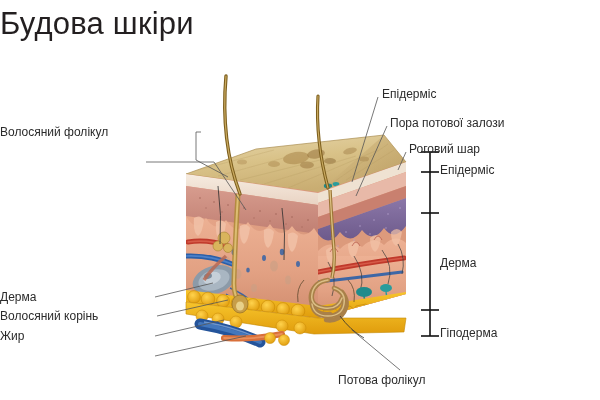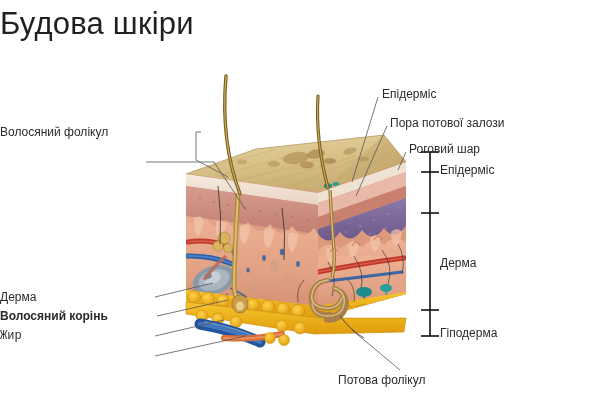--- a/index.html
+++ b/index.html
@@ -365,22 +365,22 @@
       <line x1="421" y1="152" x2="439" y2="152"></line>
       <line x1="421" y1="172" x2="439" y2="172"></line>
       <line x1="421" y1="213" x2="439" y2="213"></line>
       <line x1="421" y1="310" x2="439" y2="310"></line>
       <line x1="421" y1="336" x2="439" y2="336"></line>
     </g>
   </svg>
 
   <div class="lbl r" style="left:0;top:126px;width:201px;padding-right:4px;">Волосяний фолікул</div>
   <div class="lbl r" style="left:0;top:291px;width:155px;padding-right:4px;">Дерма</div>
-  <div class="lbl r" style="left:0;top:310px;width:157px;padding-right:4px;font-weight:bold;">Волосяний корінь</div>
-  <div class="lbl r" style="left:0;top:330px;width:155px;padding-right:4px;font-family:Liberation Mono, monospace;">Жир</div>
+  <div class="lbl r" style="left:0;top:310px;width:157px;padding-right:4px;">Волосяний корінь</div>
+  <div class="lbl r" style="left:0;top:330px;width:155px;padding-right:4px;">Жир</div>
 
   <div class="lbl" style="left:382px;top:88px;">Епідерміс</div>
   <div class="lbl" style="left:390px;top:117px;text-align:right;">Пора потової залози</div>
   <div class="lbl" style="left:409px;top:143px;">Роговий шар</div>
 
   <div class="lbl" style="left:440px;top:164px;">Епідерміс</div>
   <div class="lbl" style="left:440px;top:257px;">Дерма</div>
   <div class="lbl" style="left:440px;top:327px;">Гіподерма</div>
 
   <div class="lbl" style="left:338px;top:374px;">Потова фолікул</div>

